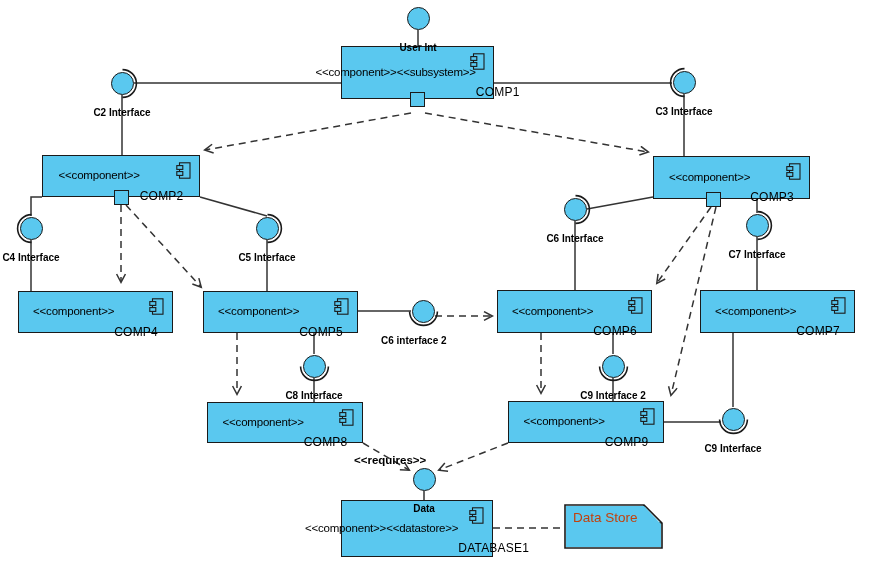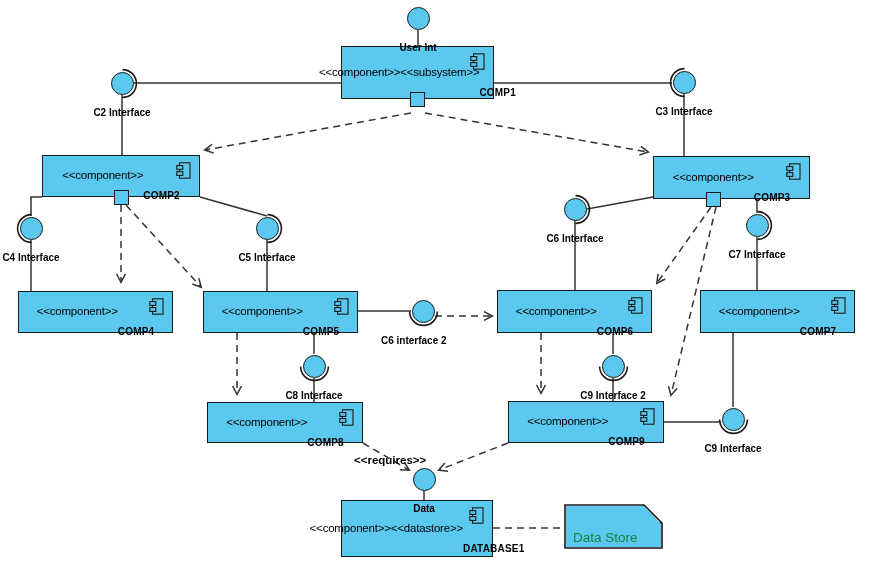--- a/index.html
+++ b/index.html
@@ -38,22 +38,22 @@
     color: #000000;
     line-height: 1.18;
   }
   .stereotype {
     font-size: 11.5px;
     font-weight: normal;
     letter-spacing: -0.2px;
     white-space: nowrap;
   }
   .comp-name {
-    font-size: 10px;
-    font-weight: bold;
+    font-size: 12px;
+    font-weight: normal;
     letter-spacing: 0.2px;
     white-space: nowrap;
     margin-top: 40px;
   }
   
   .comp-icon {
     position: absolute;
     right: 8px;
     top: 6px;
     width: 15px;
@@ -106,23 +106,22 @@
   }
 
   
   .note-box {
     position: absolute;
     background: #5ac8ef;
   }
   .note-label {
     position: absolute;
     font-size: 13.5px;
-    color: #15803d;
+    color: #c2410c;
     white-space: nowrap;
-    margin-top: 20px;
   }
 
   
   .edge-label {
     position: absolute;
     font-size: 11.5px;
     font-weight: bold;
     color: #000000;
     white-space: nowrap;
   }

